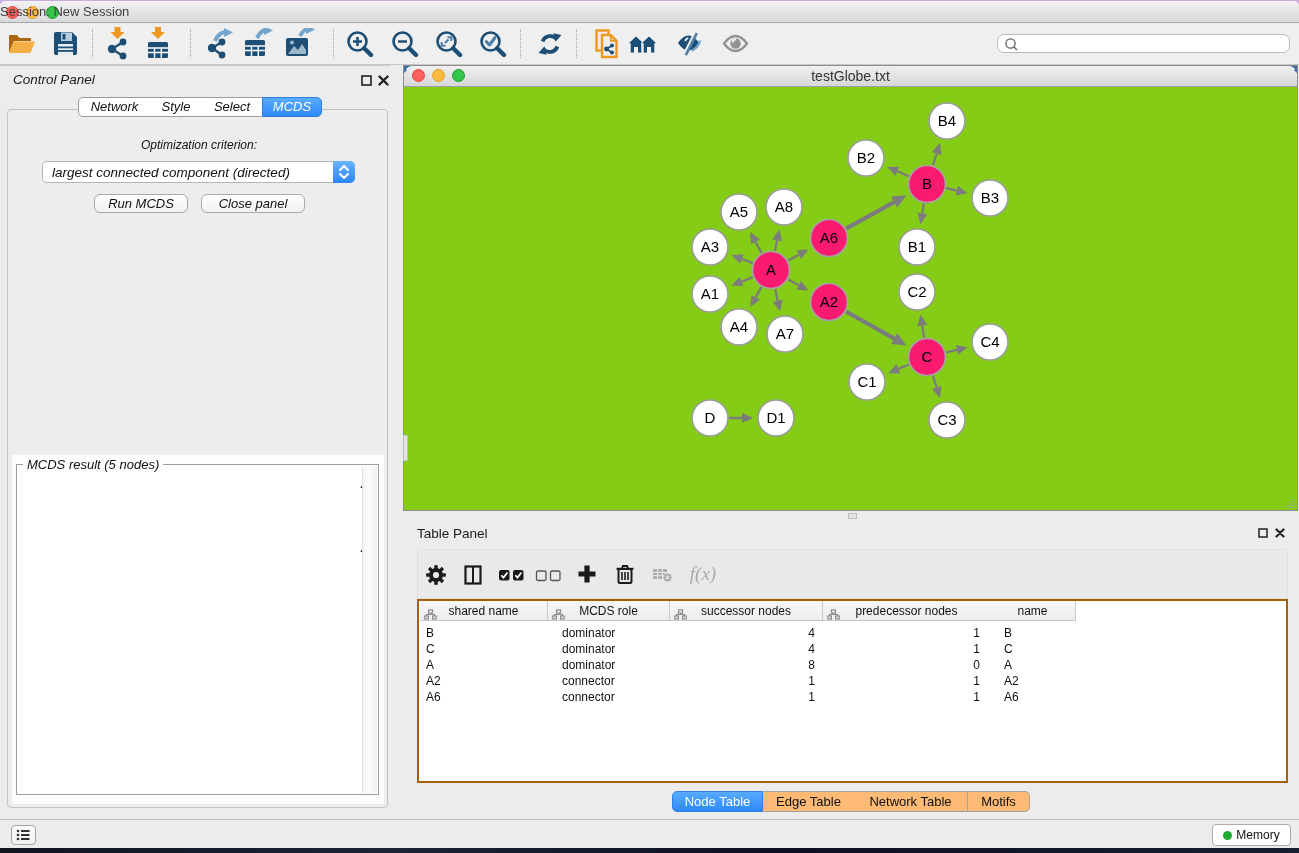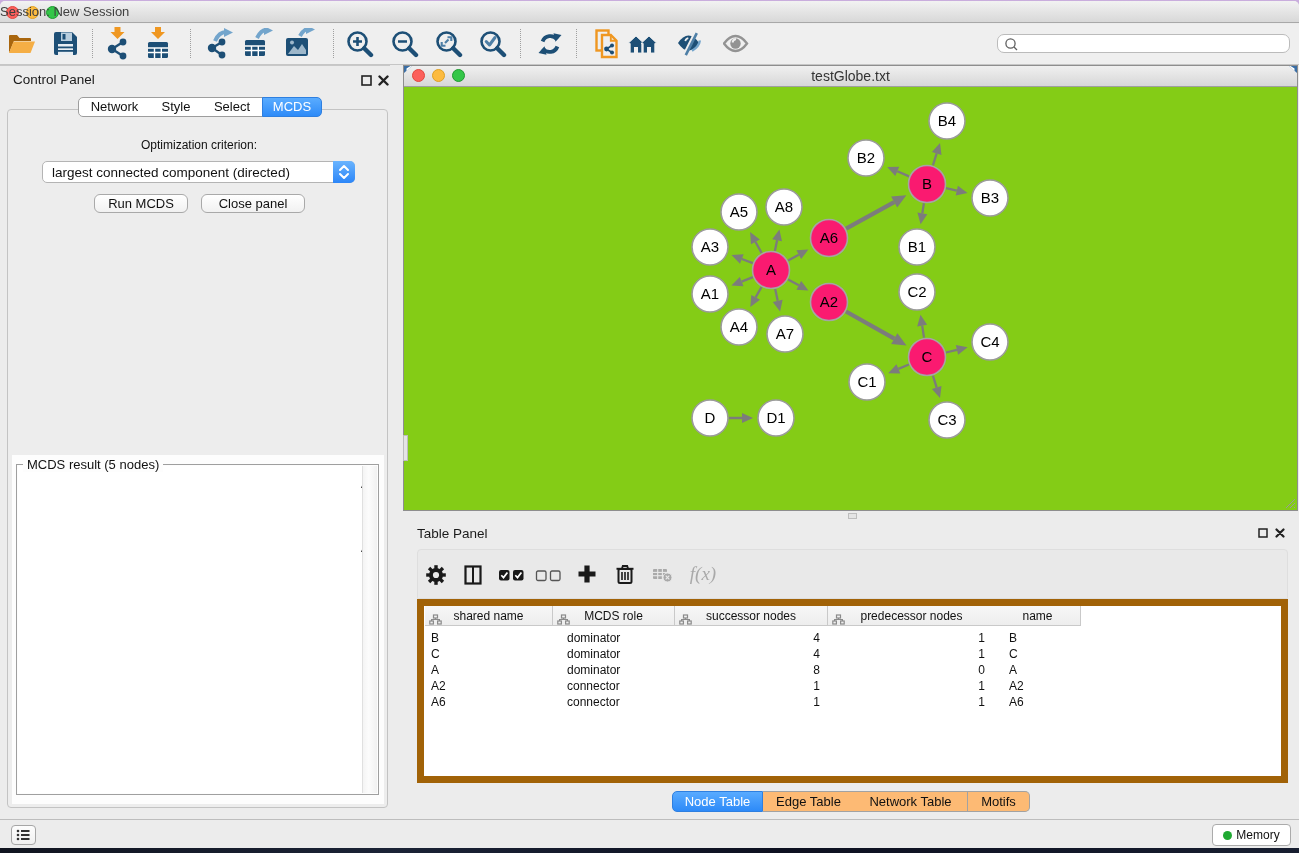--- a/index.html
+++ b/index.html
@@ -21,21 +21,21 @@
 
 #toolbar { position:absolute; left:0; top:23px; width:1299px; height:41px; background:#efefef; border-bottom:1px solid #c6c6c6; }
 .sep { position:absolute; top:5px; height:29px; width:0;
   border-left:1px dotted #9f9f9f; }
 #searchbox { position:absolute; left:997px; top:10px; width:293px; height:19px;
   background:#fff; border:1px solid #bbbbbb; border-radius:7px; }
 #searchbox svg { position:absolute; left:6px; top:3px; }
 .tbi { position:absolute; top:26px; }
 
 #cpanel { position:absolute; left:0; top:64px; width:390px; height:754px;
-  border-top:1px solid #c8c8c8; background:#ececec; }
+  border-top:1px solid #c8c8c8; background:#ececec;font-style:italic; }
 #cpanel .hdr { position:absolute; left:13px; top:6px; font-size:13.5px; color:#1a1a1a; }
 #cpframe { position:absolute; left:7px; top:43px; width:381px; height:699px;
   background:#ededed; border:1px solid #c3c3c3; border-radius:4px; }
 .tabrow { position:absolute; z-index:3; }
 .tab { position:absolute; top:0; height:20px; background:#fff; border:1px solid #9d9d9d;
   font-size:13px; text-align:center; color:#111; line-height:18px; }
 .tab.sel { background:linear-gradient(#5aacff,#2e8bf8); color:#fff; border-color:#2e7fe0; }
 #optlabel { position:absolute; left:4px; width:390px; top:72px; text-align:center; font-size:12px; color:#111; }
 #dropdown { position:absolute; left:42px; top:95px; width:313px; height:22px;
   background:#fff; border:1px solid #b4b4b4; border-radius:5px; }
@@ -64,21 +64,21 @@
 #nettb .t2 { left:28px; background:#fcbb40; border:1px solid #dfa023; }
 #nettb .t3 { left:48px; background:#34c648; border:1px solid #1f9a31; }
 #nettb .ttext { position:absolute; left:0; right:0; top:2px; text-align:center; font-size:14px; color:#333; }
 #graph { position:absolute; left:0px; top:22px; }
 
 #tpanel { position:absolute; left:403px; top:521px; width:896px; height:297px; background:#ececec; }
 #tpanel .hdr { position:absolute; left:14px; top:4px; font-size:13.5px; color:#1a1a1a; }
 #ttool { position:absolute; left:14px; top:27px; width:871px; height:50px;
   background:#e9e9e9; border:1px solid #dedede; border-radius:4px 4px 0 0; }
 #tframe { position:absolute; left:14px; top:77px; width:871px; height:184px;
-  background:#fff; border:7px solid #a16207; }
+  background:#fff; border:2px solid #a16207; }
 .th { position:absolute; top:0; height:20px; background:linear-gradient(#f7f7f7,#ededed);
   border-right:1px solid #c9c9c9; border-bottom:1px solid #c9c9c9;
   font-size:12px; color:#111; text-align:center; line-height:20px; }
 .tr { position:absolute; font-size:12px; color:#111; height:16px; line-height:16px; }
 .btab { position:absolute; top:269px; height:21px; background:#fdba74; border:1px solid #a2a2a2;
   font-size:13px; color:#111; text-align:center; line-height:19px; }
 .btab.sel { background:linear-gradient(#59abff,#2d8af8); color:#fff; border-color:#2e7fe0; }
 
 #statusbar { position:absolute; left:0; top:818px; width:1299px; height:29px;
   background:#ececec; border-top:1px solid #bdbdbd; }

